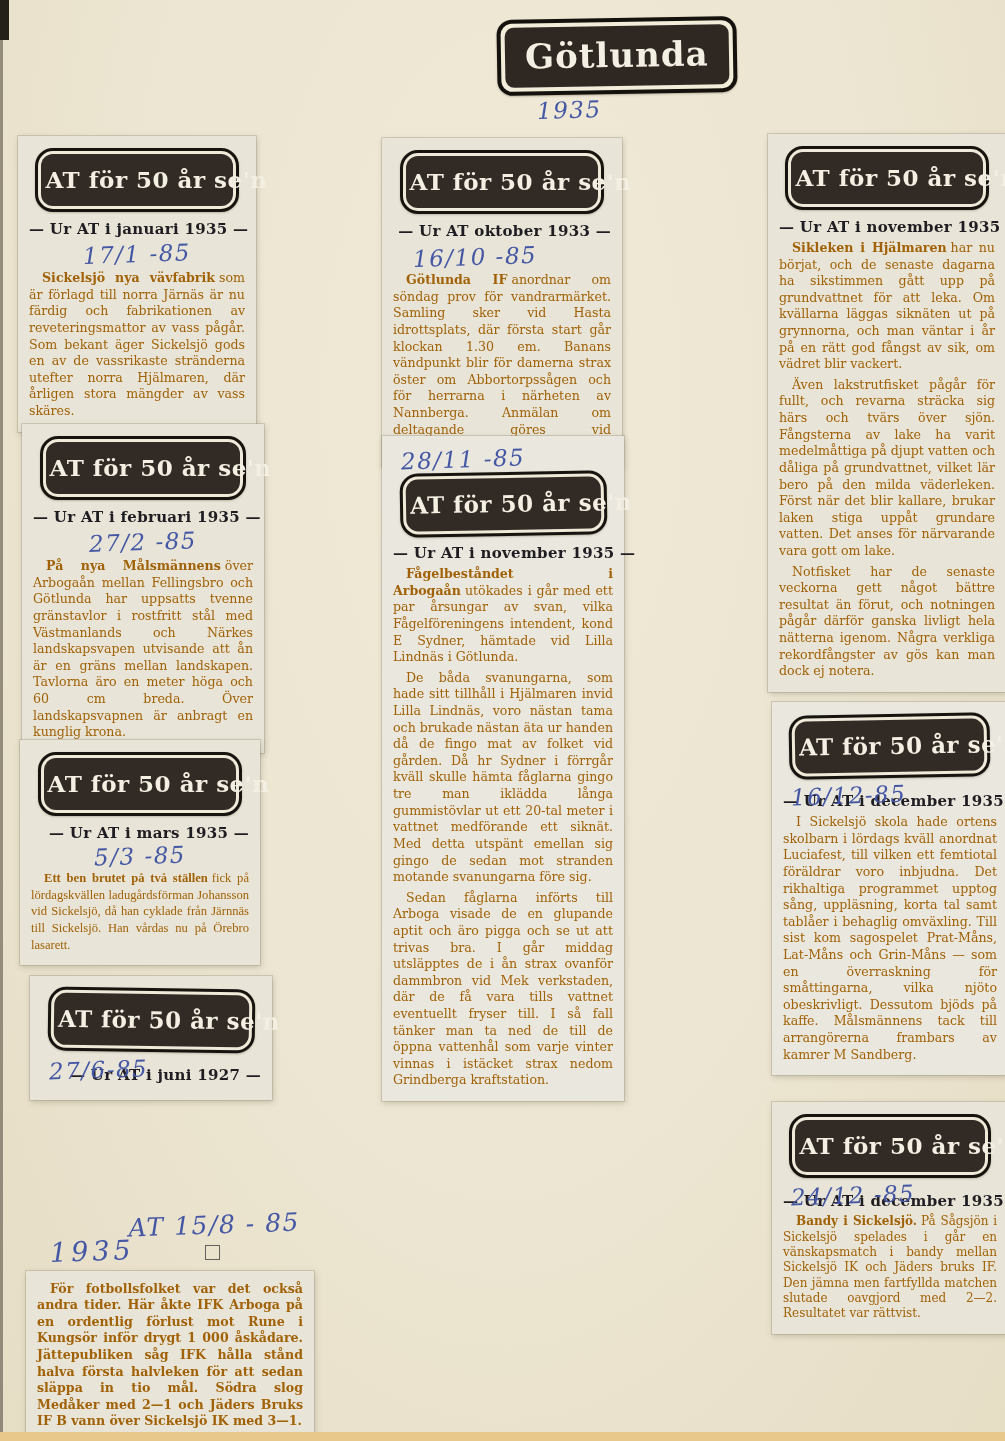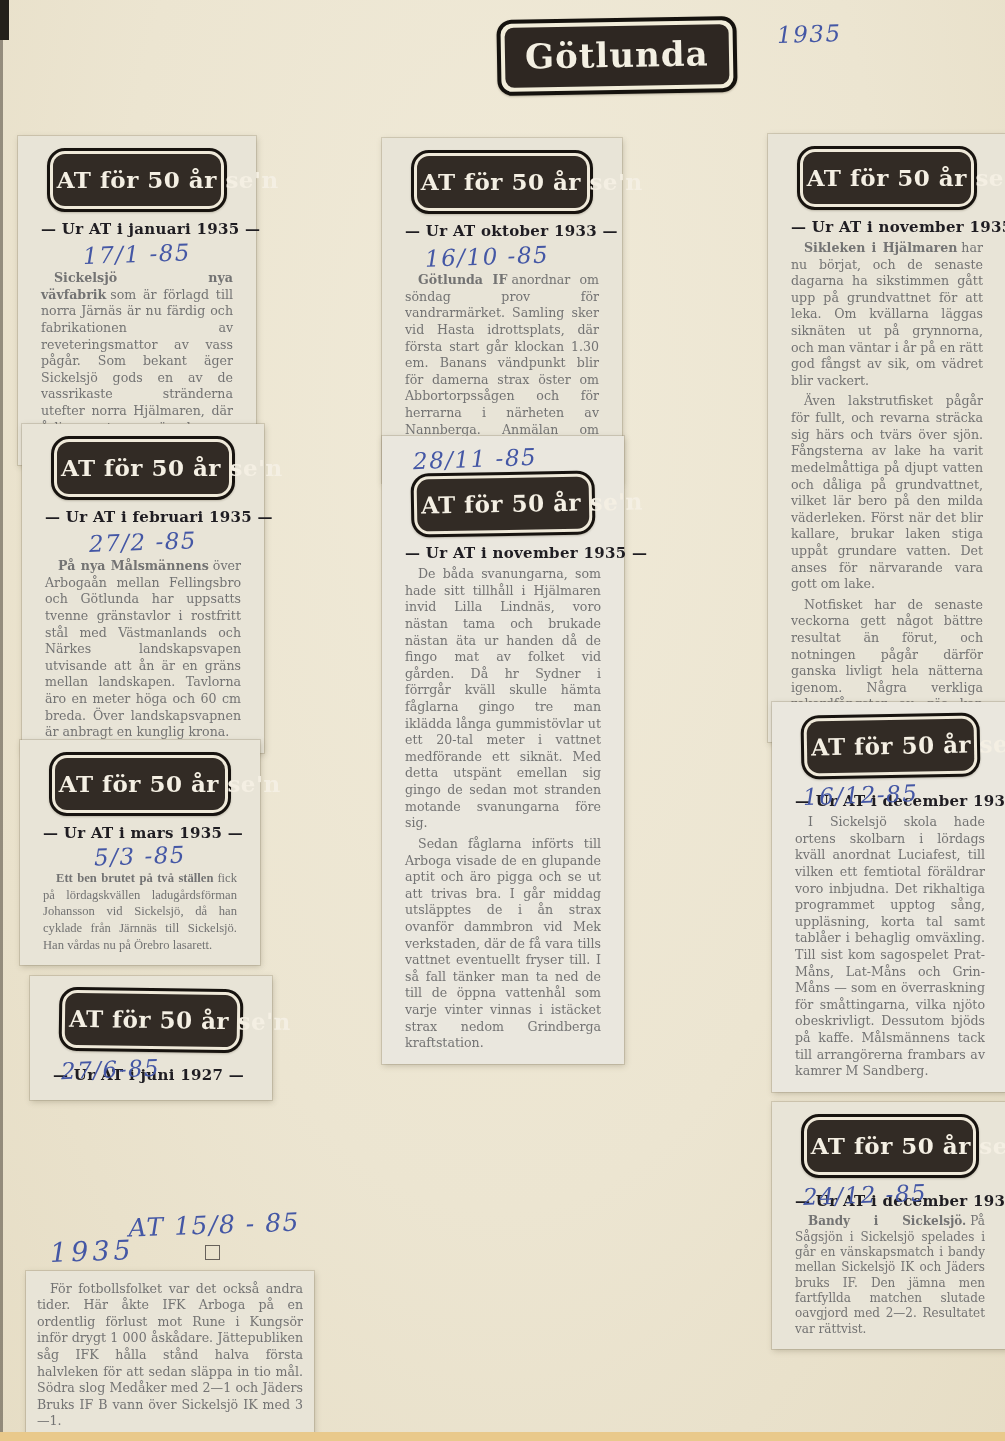--- a/index.html
+++ b/index.html
@@ -5,52 +5,52 @@
   html,body{margin:0;padding:0;background:#cfc7b2;}
   .page{position:relative;width:1005px;height:1441px;overflow:hidden;
     background:radial-gradient(ellipse at 50% 28%, #f0ead8 0%, #ece5d1 55%, #e6ddc5 100%);
     font-family:"DejaVu Serif", serif;}
   
   .edge-left{position:absolute;left:0;top:0;width:3px;height:100%;background:rgba(45,38,28,.45);}
   .corner-tl{position:absolute;left:0;top:0;width:9px;height:40px;background:#23201a;}
   .bottom-strip{position:absolute;left:0;bottom:0;width:100%;height:9px;background:#e9c98b;}
 
   
-  .stamp-wrap{position:absolute;left:497px;top:18px;display:flex;align-items:flex-start;}
+  .stamp-wrap{position:absolute;left:497px;top:18px;display:flex;align-items:flex-start;flex-direction:column;}
   .stampbox{border:4px solid #15120e;border-radius:15px;padding:4px;background:#f2edda;
     box-shadow:0 1px 2px rgba(60,50,30,.3);transform:rotate(-1deg);}
   .stampbox .inner{background:#2e2722;border-radius:9px;color:#f3efe2;font-weight:bold;
     font-size:34px;padding:9px 20px 11px;letter-spacing:1px;white-space:nowrap;}
   .big-year{margin:4px 0 0 40px;font-size:56px;letter-spacing:10px;}
 
   
   .hand{font-family:"DejaVu Serif", serif;font-style:italic;color:#4457a5;
     font-size:23px;letter-spacing:1.5px;transform:rotate(-2deg);line-height:1.05;}
   .hand.center{text-align:center;}
   .hand.leftpad{padding-left:8px;text-align:left;}
 
   
-  .clip{position:absolute;background:#e8e4d7;padding:10px 23px 12px;box-sizing:border-box;
+  .clip{position:absolute;background:#e8e4d7;padding:10px 11px 12px;box-sizing:border-box;
     box-shadow:0 0 0 1px rgba(140,130,105,.28), 1px 2px 6px rgba(80,70,45,.25);}
   .clip.light{background:#eae7de;}
   .clip.bare{background:none;box-shadow:none;padding:0;}
   .clip.bare .paper{background:#e8e4d7;padding:10px 11px 12px;
-    box-shadow:0 0 0 1px rgba(140,130,105,.28), 1px 2px 6px rgba(80,70,45,.25);}
+    box-shadow:0 0 0 1px rgba(140,130,105,.28), 1px 2px 6px rgba(80,70,45,.25);font-weight:bold;}
 
   .at-badge{border:3px solid #17130f;border-radius:18px;padding:3px;background:#efe9d9;
     margin:2px auto 8px;width:94%;box-sizing:border-box;box-shadow:0 1px 2px rgba(60,50,30,.25);}
   .at-badge .inner{background:#322b25;border-radius:12px;color:#f4efe3;font-weight:bold;
     text-align:center;font-size:23px;padding:12px 4px 13px;letter-spacing:.5px;white-space:nowrap;}
   .tilt-l{transform:rotate(-1deg);}
   .tilt-r{transform:rotate(.8deg);}
 
-  .dateline{font-weight:bold;font-size:15px;text-align:left;color:#1f1d22;
+  .dateline{font-weight:bold;font-size:15px;text-align:right;color:#1f1d22;
     letter-spacing:.3px;margin:2px 0 4px;white-space:nowrap;}
 
-  .bp{margin:4px 0 0;text-indent:13px;font-size:12.6px;line-height:1.32;color:#737373;
+  .bp{margin:4px 0 0;text-indent:13px;font-size:12.6px;line-height:1.32;color:#a16207;
     text-align:justify;}
   .lead{margin-right:4px;}
   .tight .bp{font-size:12px;line-height:1.28;}
 
   .over-date{margin:-2px 0 -18px;position:relative;z-index:2;}
   .under-badge{margin:-4px 0 -16px;position:relative;z-index:2;}
 
   .foot-row1{text-align:right;padding-right:14px;font-size:25px;}
   .foot-row2{display:flex;align-items:center;margin:-2px 0 4px;}
   .foot-row2 .hand{font-size:27px;letter-spacing:4px;padding-left:24px;}
@@ -125,20 +125,21 @@
     <div class="hand leftpad" style="padding-left:20px;">16/10 -85</div>
     <p class="bp"><b class="lead">Götlunda IF</b><span>anordnar om söndag prov för vandrarmärket. Samling sker vid Hasta idrottsplats, där första start går klockan 1.30 em. Banans vändpunkt blir för damerna strax öster om Abbortorpssågen och för herrarna i närheten av Nannberga. Anmälan om deltagande göres vid startplatsen.</span></p>
   </article>
 
   <article class="clip light" style="left:382px;top:436px;width:242px;">
     <div class="hand leftpad" style="margin-bottom:2px;">28/11 -85</div>
     <div class="at-badge tilt-l">
         <div class="inner">AT för 50 år se'n</div>
       </div>
     <div class="dateline">— Ur AT i november 1935 —</div>
+    <p class="bp"><b class="lead">Fågelbeståndet i Arbogaån</b><span>utökades i går med ett par årsungar av svan, vilka Fågelföreningens intendent, kond E Sydner, hämtade vid Lilla Lindnäs i Götlunda.</span></p>
     <p class="bp">De båda svanungarna, som hade sitt tillhåll i Hjälmaren invid Lilla Lindnäs, voro nästan tama och brukade nästan äta ur handen då de fingo mat av folket vid gården. Då hr Sydner i förrgår kväll skulle hämta fåglarna gingo tre man iklädda långa gummistövlar ut ett 20-tal meter i vattnet medförande ett siknät. Med detta utspänt emellan sig gingo de sedan mot stranden motande svanungarna före sig.</p>
     <p class="bp">Sedan fåglarna införts till Arboga visade de en glupande aptit och äro pigga och se ut att trivas bra. I går middag utsläpptes de i ån strax ovanför dammbron vid Mek verkstaden, där de få vara tills vattnet eventuellt fryser till. I så fall tänker man ta ned de till de öppna vattenhål som varje vinter vinnas i istäcket strax nedom Grindberga kraftstation.</p>
   </article>
 
   <article class="clip" style="left:768px;top:134px;width:238px;">
     <div class="at-badge">
         <div class="inner">AT för 50 år se'n</div>
       </div>
     <div class="dateline">— Ur AT i november 1935 —</div>
     <p class="bp"><b class="lead">Sikleken i Hjälmaren</b><span>har nu börjat, och de senaste dagarna ha sikstimmen gått upp på grundvattnet för att leka. Om kvällarna läggas siknäten ut på grynnorna, och man väntar i år på en rätt god fångst av sik, om vädret blir vackert.</span></p>

